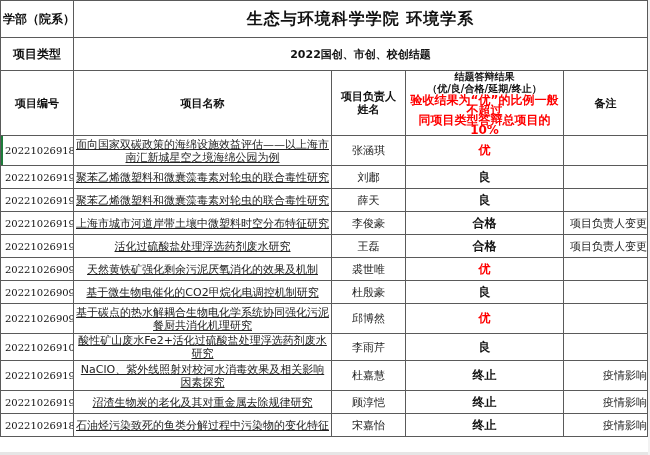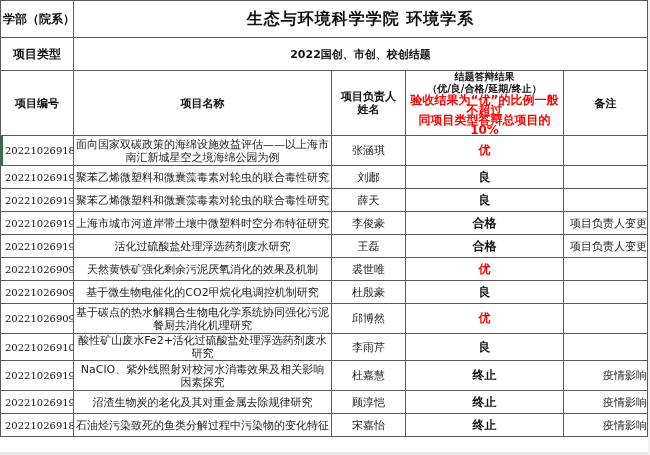--- a/index.html
+++ b/index.html
@@ -18,21 +18,21 @@
   .type-label { font-size: 12px; font-weight: bold; }
   .type-value { font-size: 11px; font-weight: bold; }
   .hdr-row td { height: 56px; font-size: 11px; font-weight: bold; }
   .hdr-multi { line-height: 13px; white-space: normal; }
   .hdr-result { line-height: 12px; white-space: normal; }
   .hdr-result .l1, .hdr-result .l2 { font-size: 10px; }
   .hdr-result .note { color: #ff0000; font-size: 12px; line-height: 10px; display: block; }
   .data-row td { height: 22px; font-size: 11px; }
   .data-row.tall td { height: 29px; }
   .data-row td.code { font-family: "DejaVu Serif", "Liberation Serif", serif; font-size: 10px; text-align: left; padding-left: 4px; }
-  .data-row td.name { white-space: normal; line-height: 13px; font-size: 11px; padding: 0 2px; color: #222; }
+  .data-row td.name { white-space: normal; line-height: 13px; font-size: 11px; padding: 0 2px; color: #222; text-decoration: underline; }
   .data-row td.leader { font-size: 11px; color: #222; }
   .data-row td.result { font-size: 12px; font-weight: bold; }
   .data-row td.result.excellent { color: #ff0000; font-family: "DejaVu Serif", "Liberation Serif", serif; }
   .data-row td.remark { text-align: right; font-size: 11px; padding-left: 1px; color: #222; }
   .data-row.selected td.code { box-shadow: inset 2px 0 0 #1e7b3a; }
   .bottom-strip { position: absolute; left: 0; top: 452px; width: 650px; height: 3px; background: #e6e6e6; }
   .right-gap { position: absolute; left: 648px; top: 0; width: 2px; height: 455px; background: #f2f2f2; }
 </style>
 </head>
 <body>

